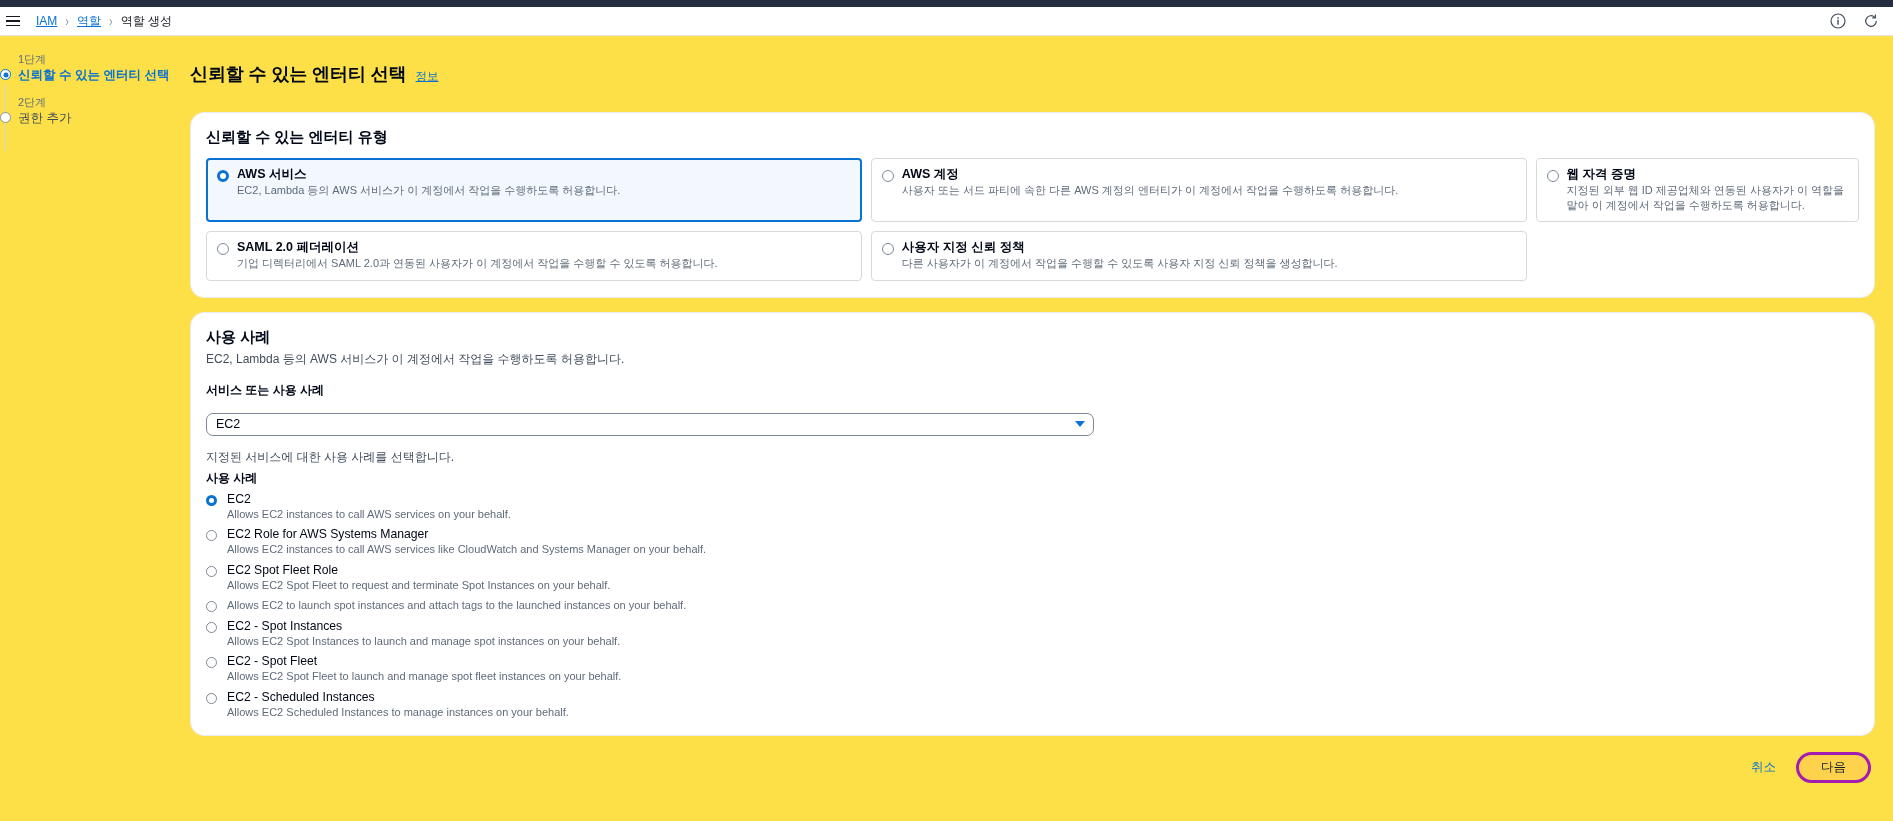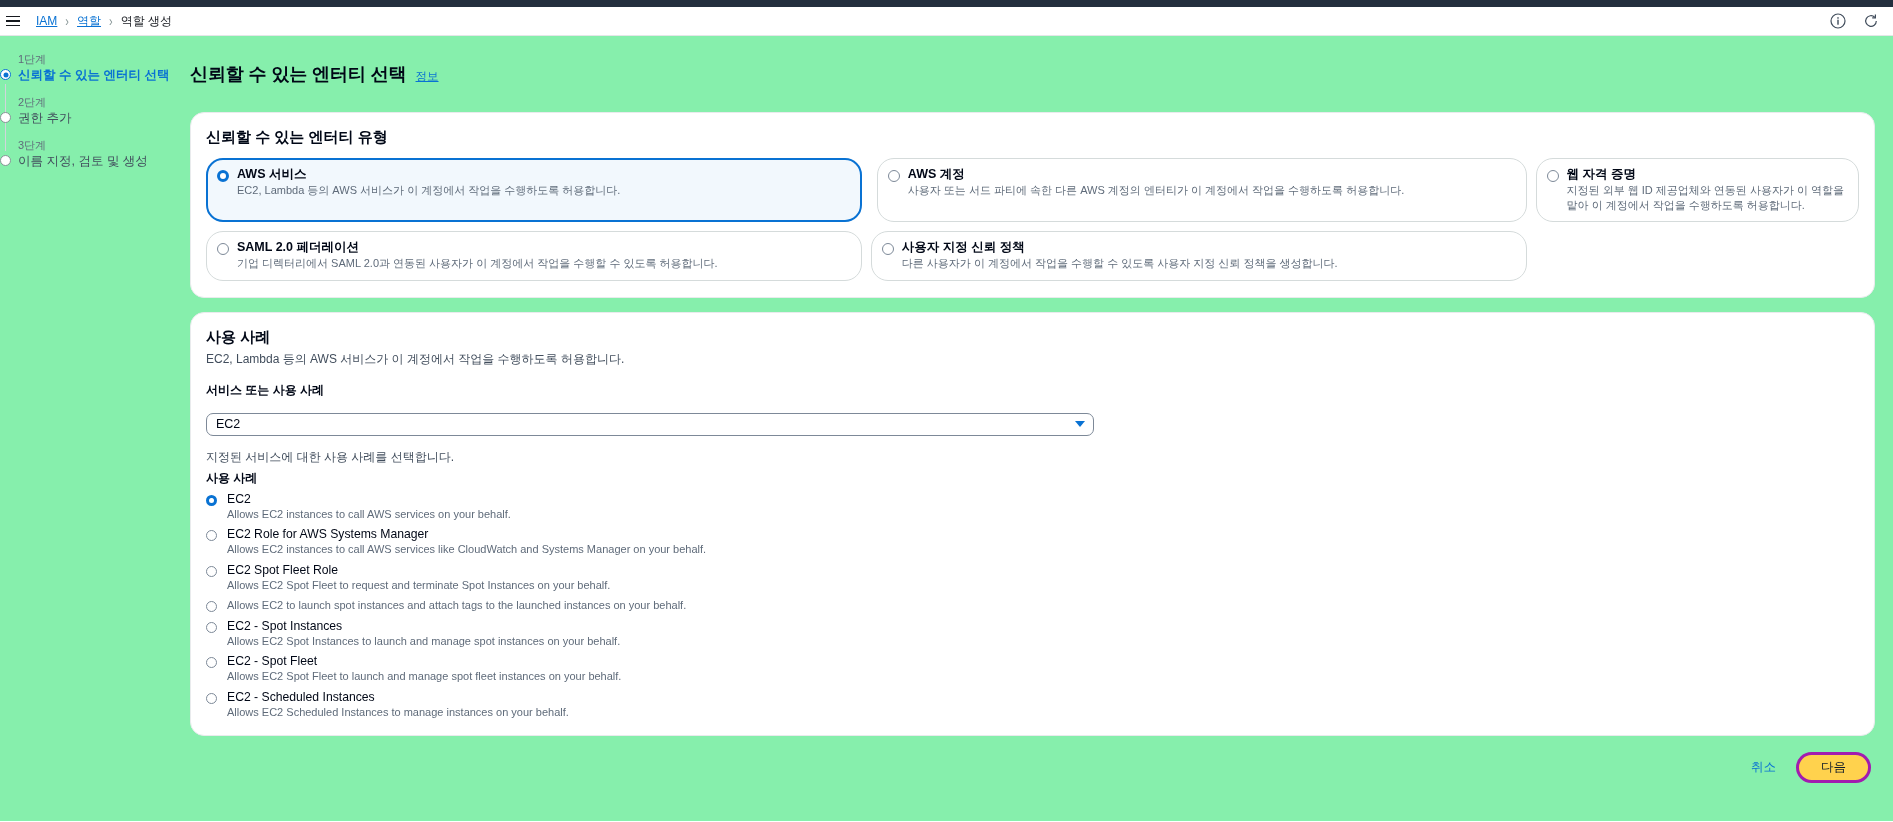--- a/index.html
+++ b/index.html
@@ -48,21 +48,21 @@
   .crumbright {
     position: absolute; right: 14px; top: 0; height: 100%;
     display: flex; align-items: center; gap: 17px;
   }
   .cicon { width: 16px; height: 16px; cursor: pointer; display: block; }
 
   
   .page {
     display: flex;
     height: calc(822px - 7px - 30px);
-    background: #86efac;
+    background: #fde047;
   }
 
   
   .wizard {
     width: 186px;
     flex: 0 0 186px;
     padding: 16px 0 0 0;
     position: relative;
   }
   .step {
@@ -135,21 +135,21 @@
 
   
   .tiles {
     display: grid;
     grid-template-columns: repeat(5, 1fr);
     gap: 9px;
     align-items: stretch;
   }
   .tile {
     border: 1px solid #d5dbdb;
-    border-radius: 17px;
+    border-radius: 4px;
     padding: 8px 10px 9px 10px;
     display: flex;
     gap: 8px;
     background: #ffffff;
     cursor: pointer;
     min-height: 47px;
   }
   .tile.selected {
     border: 2px solid #0972d3;
     background: #f2f8fd;
@@ -286,25 +286,20 @@
       <div class="step-num">1단계</div>
       <div class="step-label">신뢰할 수 있는 엔터티 선택</div>
     </div>
 
     <div class="step">
       <span class="dot"></span>
       <div class="step-num">2단계</div>
       <div class="step-label">권한 추가</div>
     </div>
 
-    <div class="step">
-      <span class="dot"></span>
-      <div class="step-num">3단계</div>
-      <div class="step-label">이름 지정, 검토 및 생성</div>
-    </div>
   </aside>
 
   <main class="main">
 
     <div class="h1row">
       <h1 class="h1">신뢰할 수 있는 엔터티 선택</h1>
       <span class="infolink">정보</span>
     </div>
 
     <section class="panel">
@@ -312,21 +307,21 @@
 
       <div class="tiles">
         <div class="tile selected" style="grid-column: span 2;">
           <span class="radio on"></span>
           <div class="tile-body">
             <div class="tile-title">AWS 서비스</div>
             <div class="tile-desc">EC2, Lambda 등의 AWS 서비스가 이 계정에서 작업을 수행하도록 허용합니다.</div>
           </div>
         </div>
 
-        <div class="tile" style="grid-column: span 2; margin-left: 6px;">
+        <div class="tile" style="grid-column: span 2;">
           <span class="radio"></span>
           <div class="tile-body">
             <div class="tile-title">AWS 계정</div>
             <div class="tile-desc">사용자 또는 서드 파티에 속한 다른 AWS 계정의 엔터티가 이 계정에서 작업을 수행하도록 허용합니다.</div>
           </div>
         </div>
 
         <div class="tile">
           <span class="radio"></span>
           <div class="tile-body">

